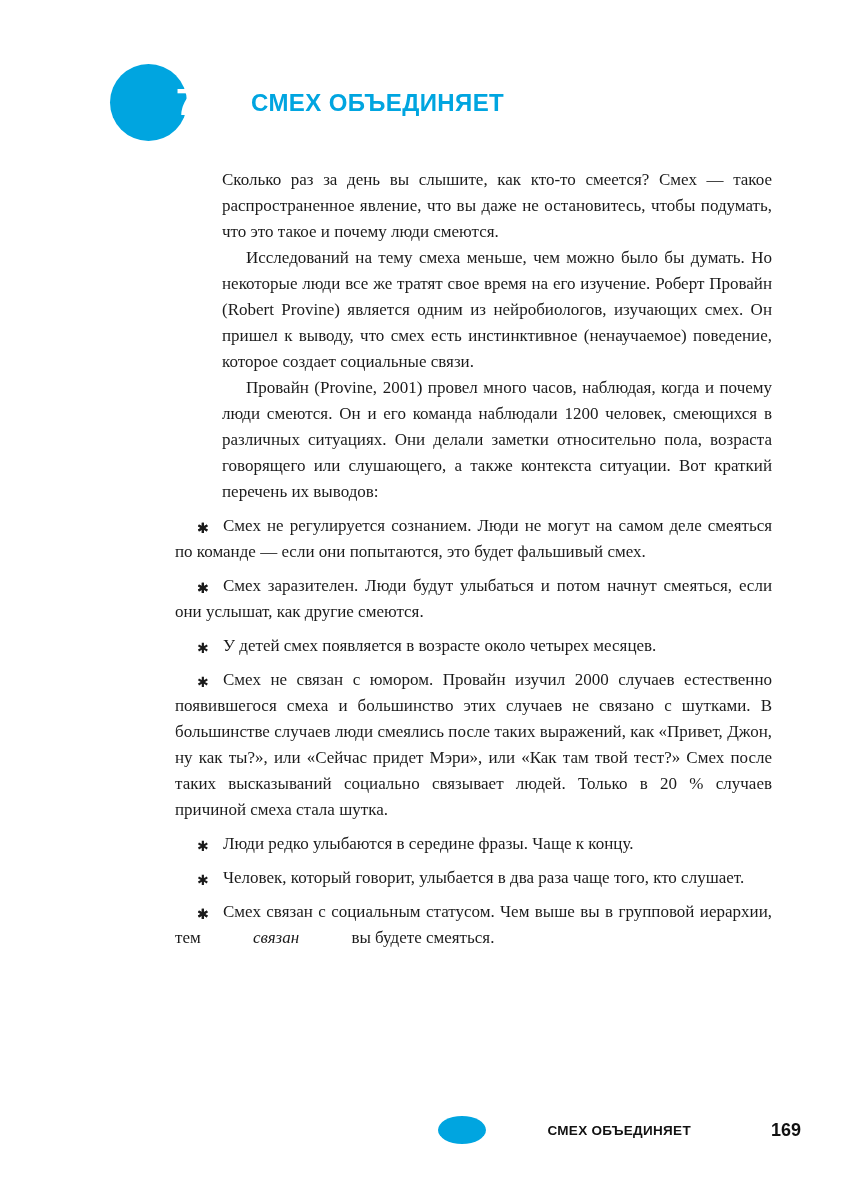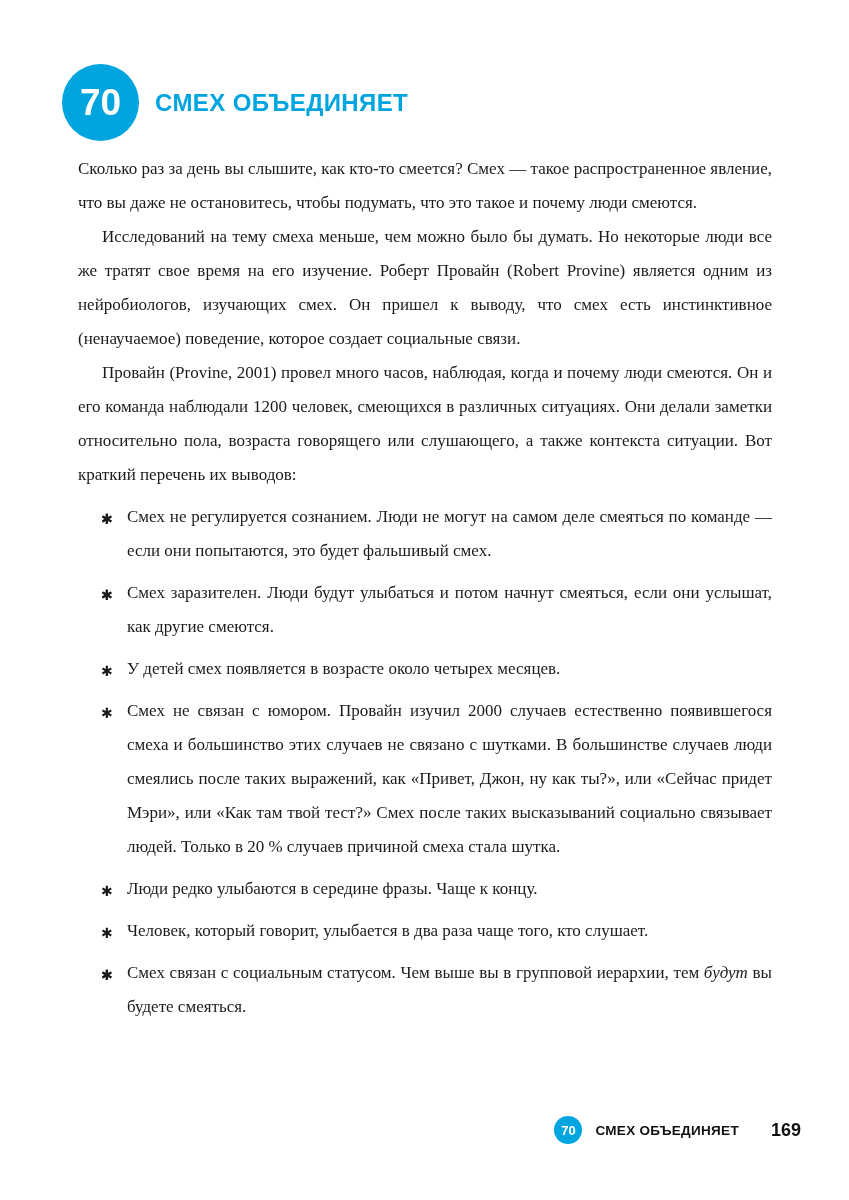--- a/index.html
+++ b/index.html
@@ -1,16 +1,16 @@
 <!DOCTYPE html>
 <html lang="ru" style="--blue: #00a5e0; --ink: #1b1b1b;"><head>
 <meta charset="utf-8">
 <style>
   :root { --blue: #00a5e0; --ink: #1b1b1b; }
-  * { box-sizing: border-box; }
+  * { box-sizing: border-box; padding-left: 48px; }
   html, body { margin: 0; padding: 0; background: #ffffff; }
   .page {
     position: relative;
     width: 849px;
     height: 1200px;
     background: #ffffff;
     font-family: "Liberation Serif", serif;
     color: var(--ink);
     overflow: hidden;
   }
@@ -43,25 +43,25 @@
     font-family: "Liberation Sans", sans-serif;
     font-weight: bold;
     font-size: 24px;
     letter-spacing: 0.4px;
     color: var(--blue);
   }
 
   
   .content {
     position: absolute;
-    top: 152px;
+    top: 167px;
     left: 78px;
     width: 694px;
     font-size: 17px;
-    line-height: 34px;
+    line-height: 26px;
     text-align: justify;
   }
   .content p { margin: 0; }
   .content p.indent { text-indent: 24px; }
 
   .findings-list {
     list-style: none;
     margin: 7px 0 0 0;
     padding: 0;
   }
@@ -140,21 +140,21 @@
     <ul class="findings-list">
         <li><span class="star">✱</span></li>
         <li><span class="star">✱</span><span>Смех не регулируется сознанием. Люди не могут на самом деле смеяться по команде — если они попытаются, это будет фальшивый смех.</span></li>
         <li><span class="star">✱</span></li>
         <li><span class="star">✱</span><span>Смех заразителен. Люди будут улыбаться и потом начнут смеяться, если они услышат, как другие смеются.</span></li>
         <li><span class="star">✱</span><span>У детей смех появляется в возрасте около четырех месяцев.</span></li>
         <li><span class="star">✱</span><span>Смех не связан с юмором. Провайн изучил 2000 случаев естественно появившегося смеха и большинство этих случаев не связано с шутками. В большинстве случаев люди смеялись после таких выражений, как «Привет, Джон, ну как ты?», или «Сейчас придет Мэри», или «Как там твой тест?» Смех после таких высказываний социально связывает людей. Только в 20 % случаев причиной смеха стала шутка.</span></li>
         <li><span class="star">✱</span><span>Люди редко улыбаются в середине фразы. Чаще к концу.</span></li>
         <li><span class="star">✱</span><span>Человек, который говорит, улыбается в два раза чаще того, кто слушает.</span></li>
         <li><span class="star">✱</span></li>
-        <li><span class="star">✱</span><span>Смех связан с социальным статусом. Чем выше вы в групповой иерархии, тем </span><span class="seg-italic">будут</span><span> вы будете смеяться.</span></li>
+        <li><span class="star">✱</span><span>Смех связан с социальным статусом. Чем выше вы в групповой иерархии, тем </span><span class="seg-italic">связан</span><span> вы будете смеяться.</span></li>
       </ul>
   </main>
 
   <footer class="page-footer">
     <div class="footer-badge">
       <span>70</span>
     </div>
     <span class="footer-title">СМЕХ ОБЪЕДИНЯЕТ</span>
     <span class="footer-page">169</span>
   </footer>

